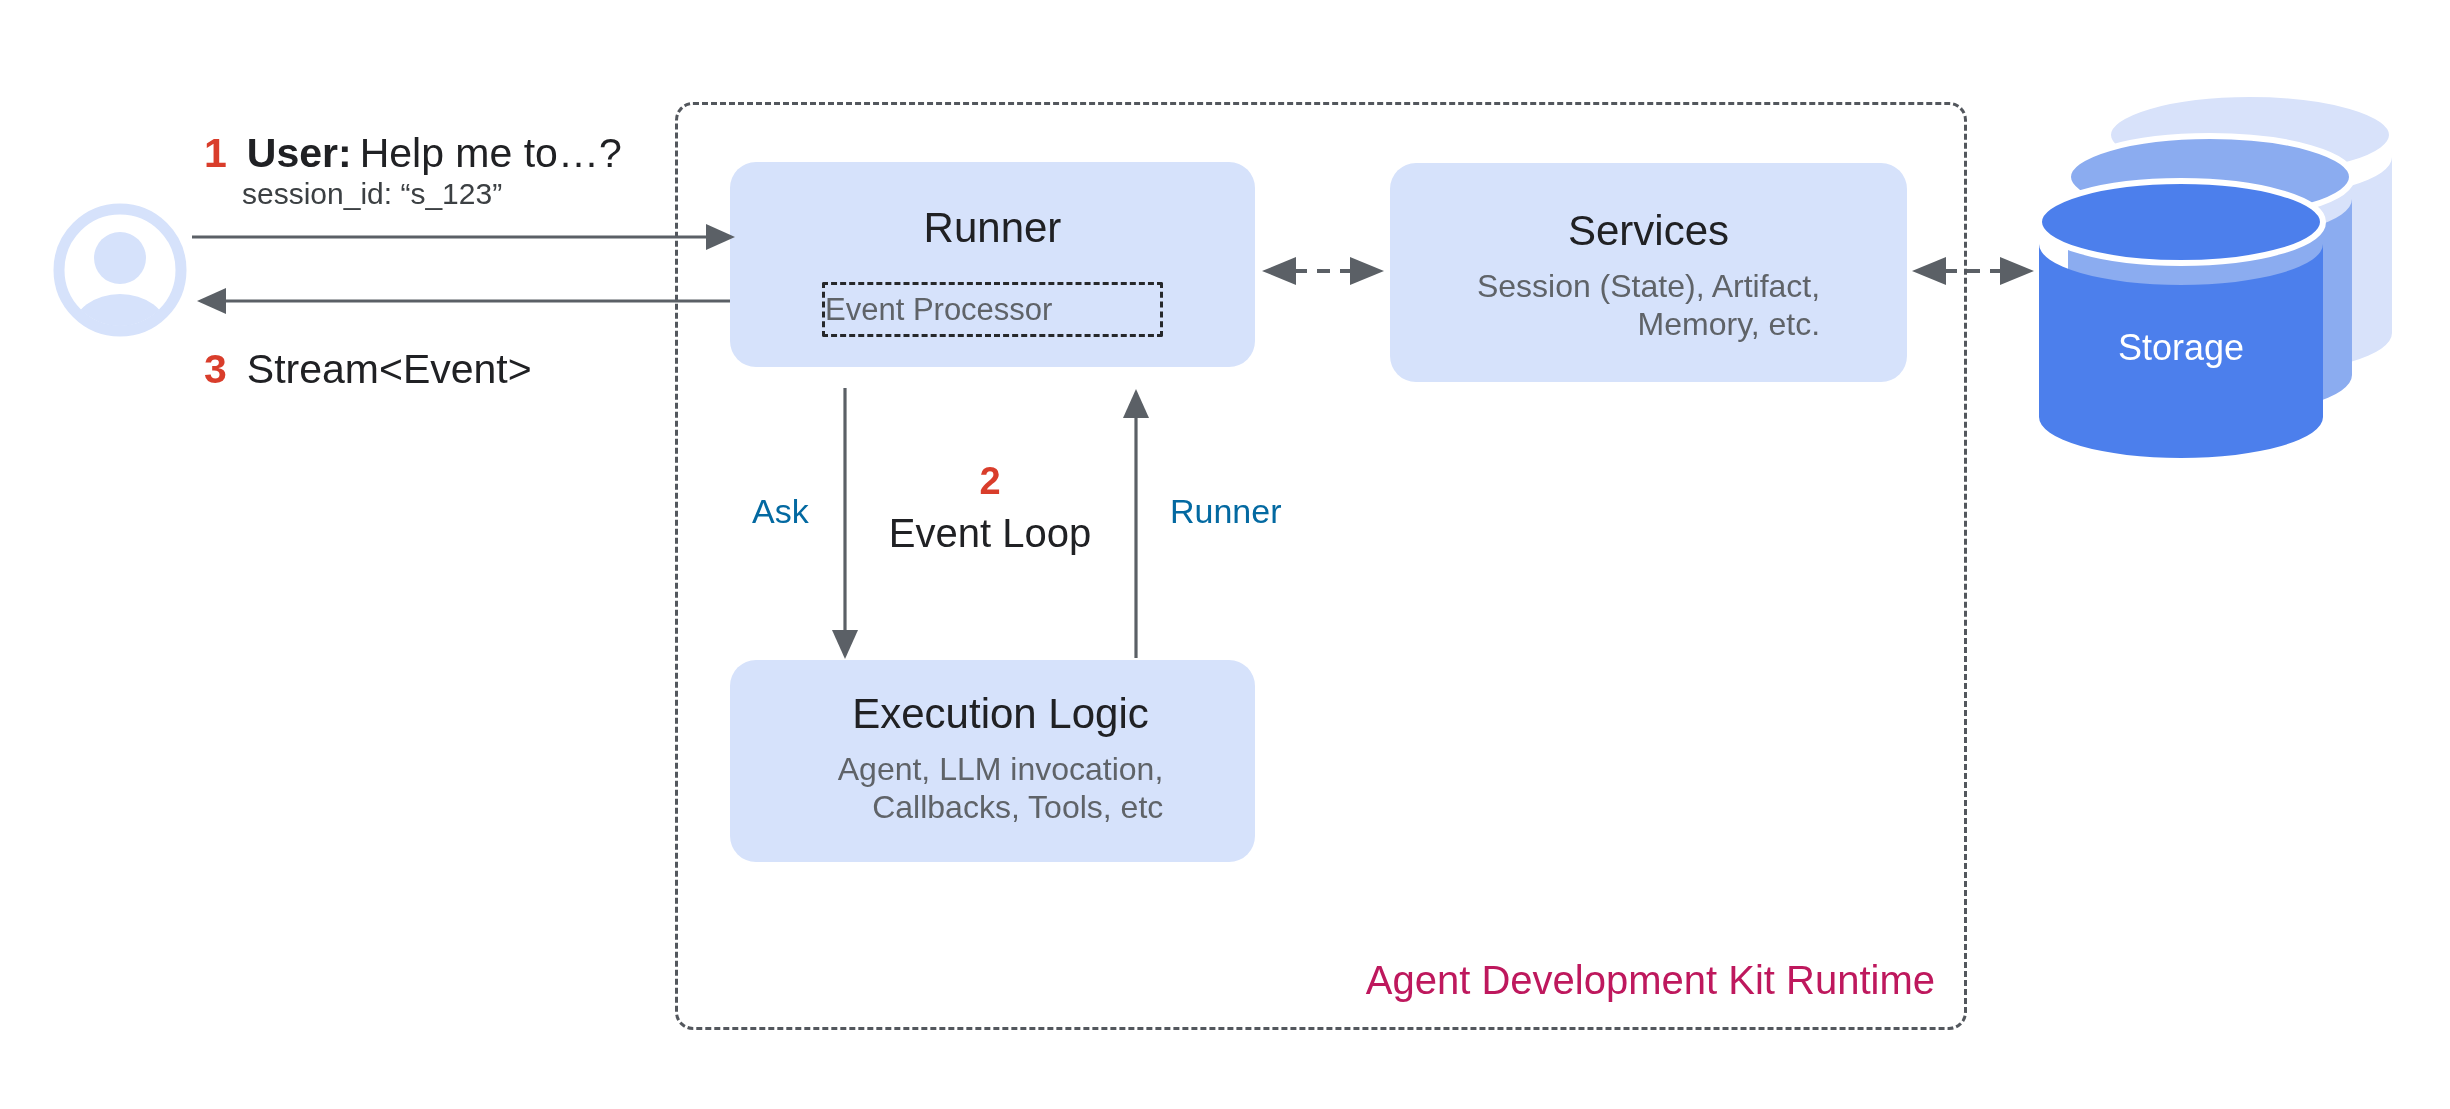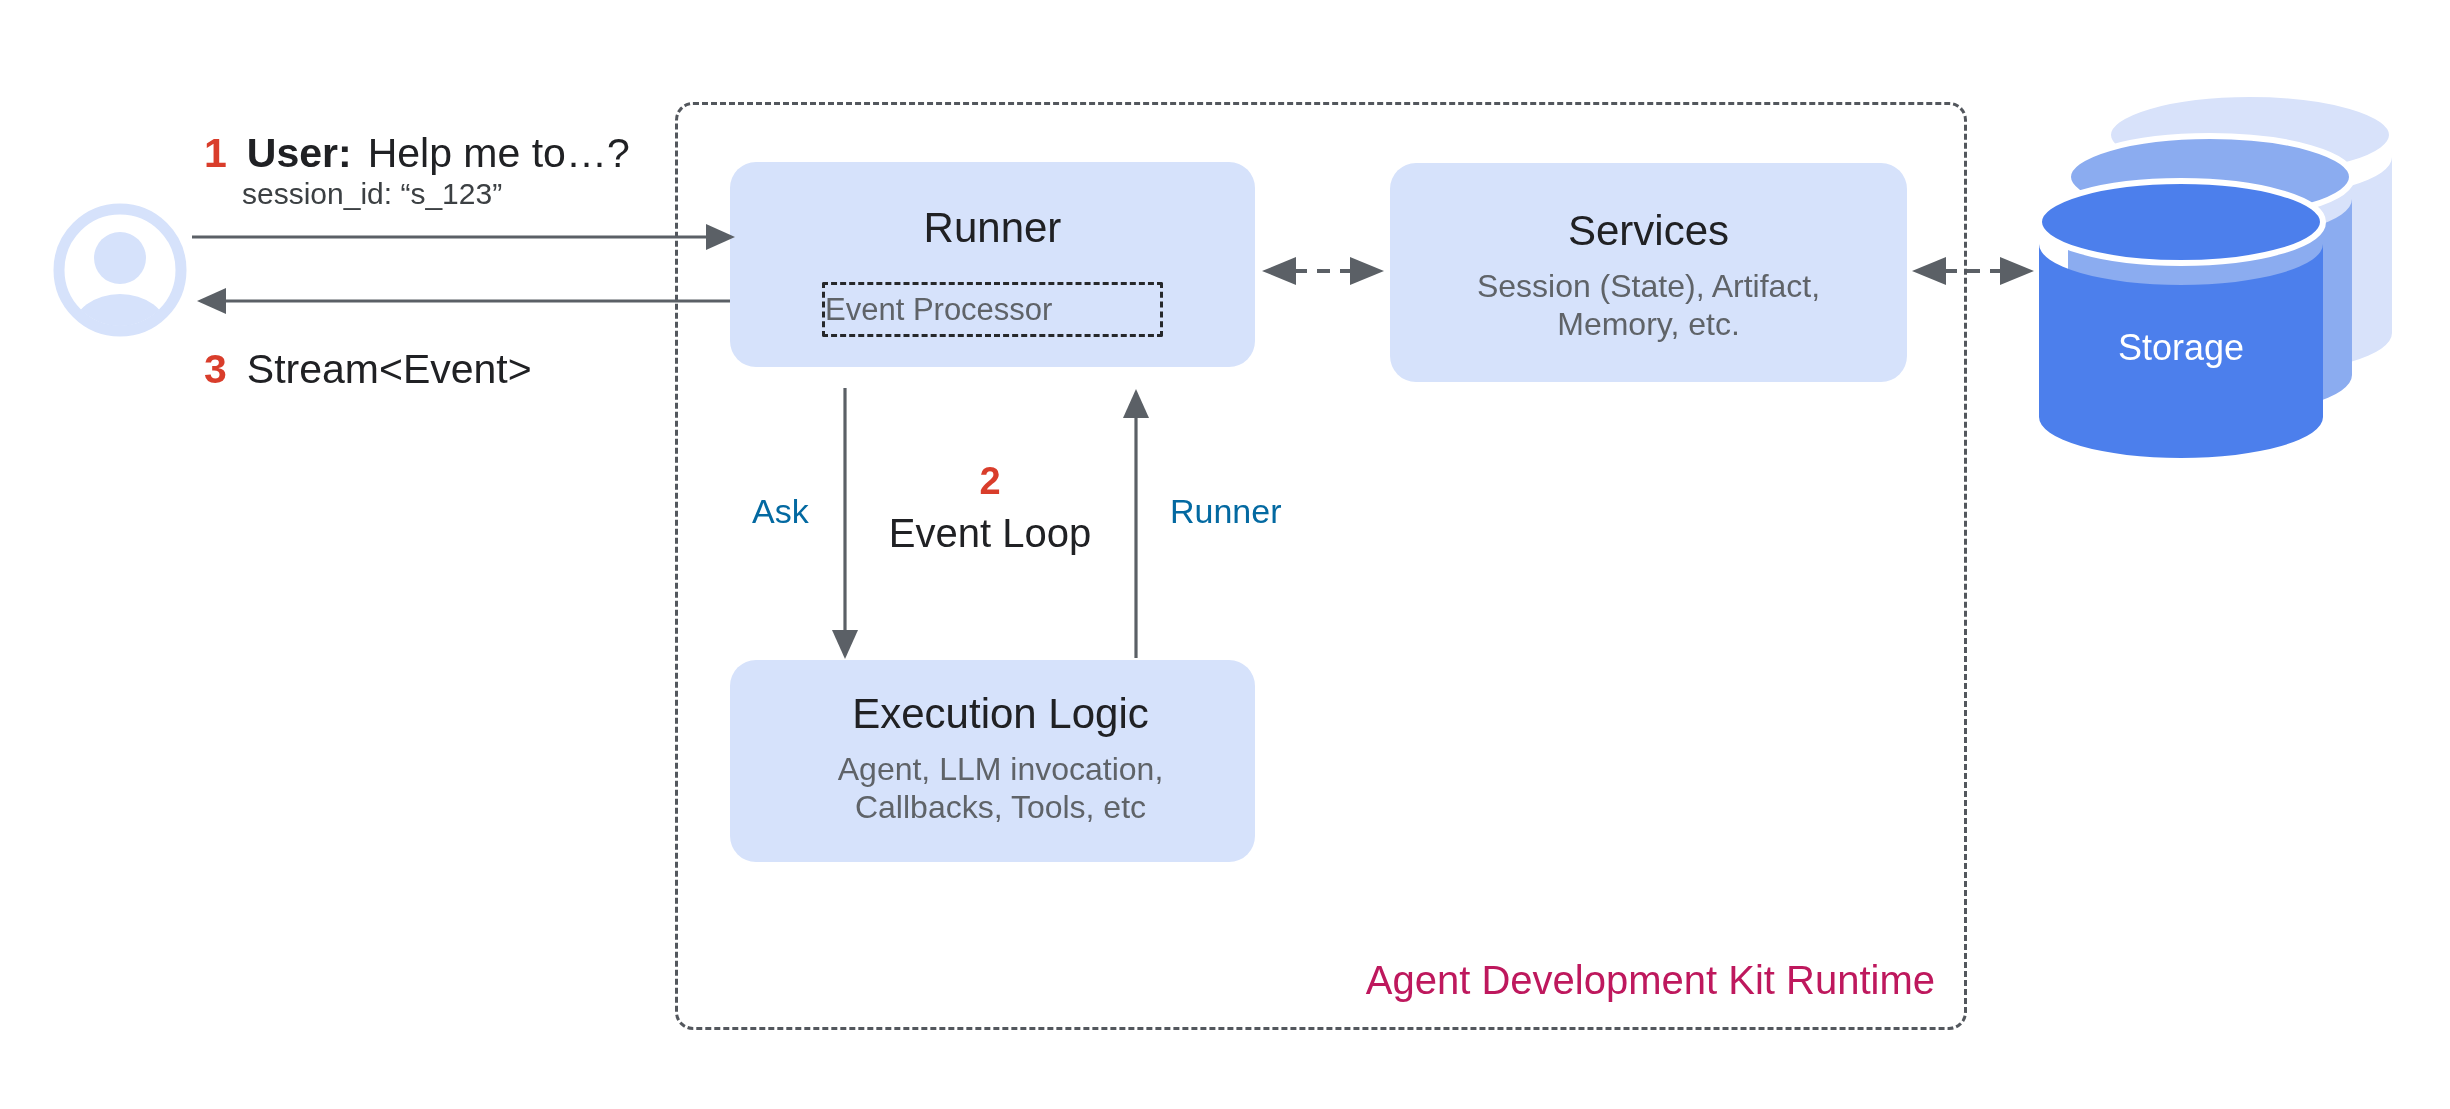--- a/index.html
+++ b/index.html
@@ -15,38 +15,38 @@
   }
   .runtime-label{
     position:absolute;right:515px;top:958px;font-size:40px;color:#be185d;white-space:nowrap;
   }
   
   .node{
     position:absolute;background:#d6e2fb;border-radius:26px;box-sizing:border-box;
     display:flex;flex-direction:column;align-items:center;
   }
   .node-title{font-size:42px;color:#202124;line-height:1.15;white-space:nowrap;}
-  .node-sub{font-size:32px;line-height:38px;color:#5f6368;text-align:center;white-space:nowrap;}
+  .node-sub{font-size:32px;line-height:38px;color:#5f6368;text-align:right;white-space:nowrap;}
   .runner{left:730px;top:162px;width:525px;height:205px;}
   .runner .node-title{margin-top:42px;}
   .event-processor{
     margin-top:30px;width:341px;height:55px;border:3px dashed #26282b;box-sizing:border-box;
     display:flex;align-items:center;justify-content:flex-start;border-radius:2px;
   }
   .event-processor span{font-size:31px;color:#5f6368;white-space:nowrap;}
   .services{left:1390px;top:163px;width:517px;height:219px;}
   .services .node-title{margin-top:44px;}
   .services .node-sub{margin-top:12px;}
   .execution{left:730px;top:660px;width:525px;height:202px;padding-left:16px;}
   .execution .node-title{margin-top:30px;}
   .execution .node-sub{margin-top:12px;}
   
   .step-line{position:absolute;font-size:41px;white-space:nowrap;}
   .step-num{font-weight:bold;color:#d93d2b;margin-right:20px;}
-  .step-actor{font-weight:bold;color:#202124;margin-right:16px;}
+  .step-actor{font-weight:bold;color:#202124;margin-right:8px;}
   .step-msg{color:#202124;margin-top:16px;}
   .session-line{position:absolute;left:242px;top:177px;font-size:30px;color:#3c4043;white-space:nowrap;}
   .flow-label{position:absolute;font-size:34px;color:#0369a1;white-space:nowrap;}
   .event-loop{position:absolute;left:870px;top:460px;width:240px;text-align:center;}
   .event-loop .num{font-size:38px;font-weight:bold;color:#d93d2b;}
   .event-loop .lbl{font-size:40px;color:#202124;margin-top:8px;white-space:nowrap;}
   svg{display:block;}
   .layer{position:absolute;left:0;top:0;pointer-events:none;}
 </style>
 </head>

